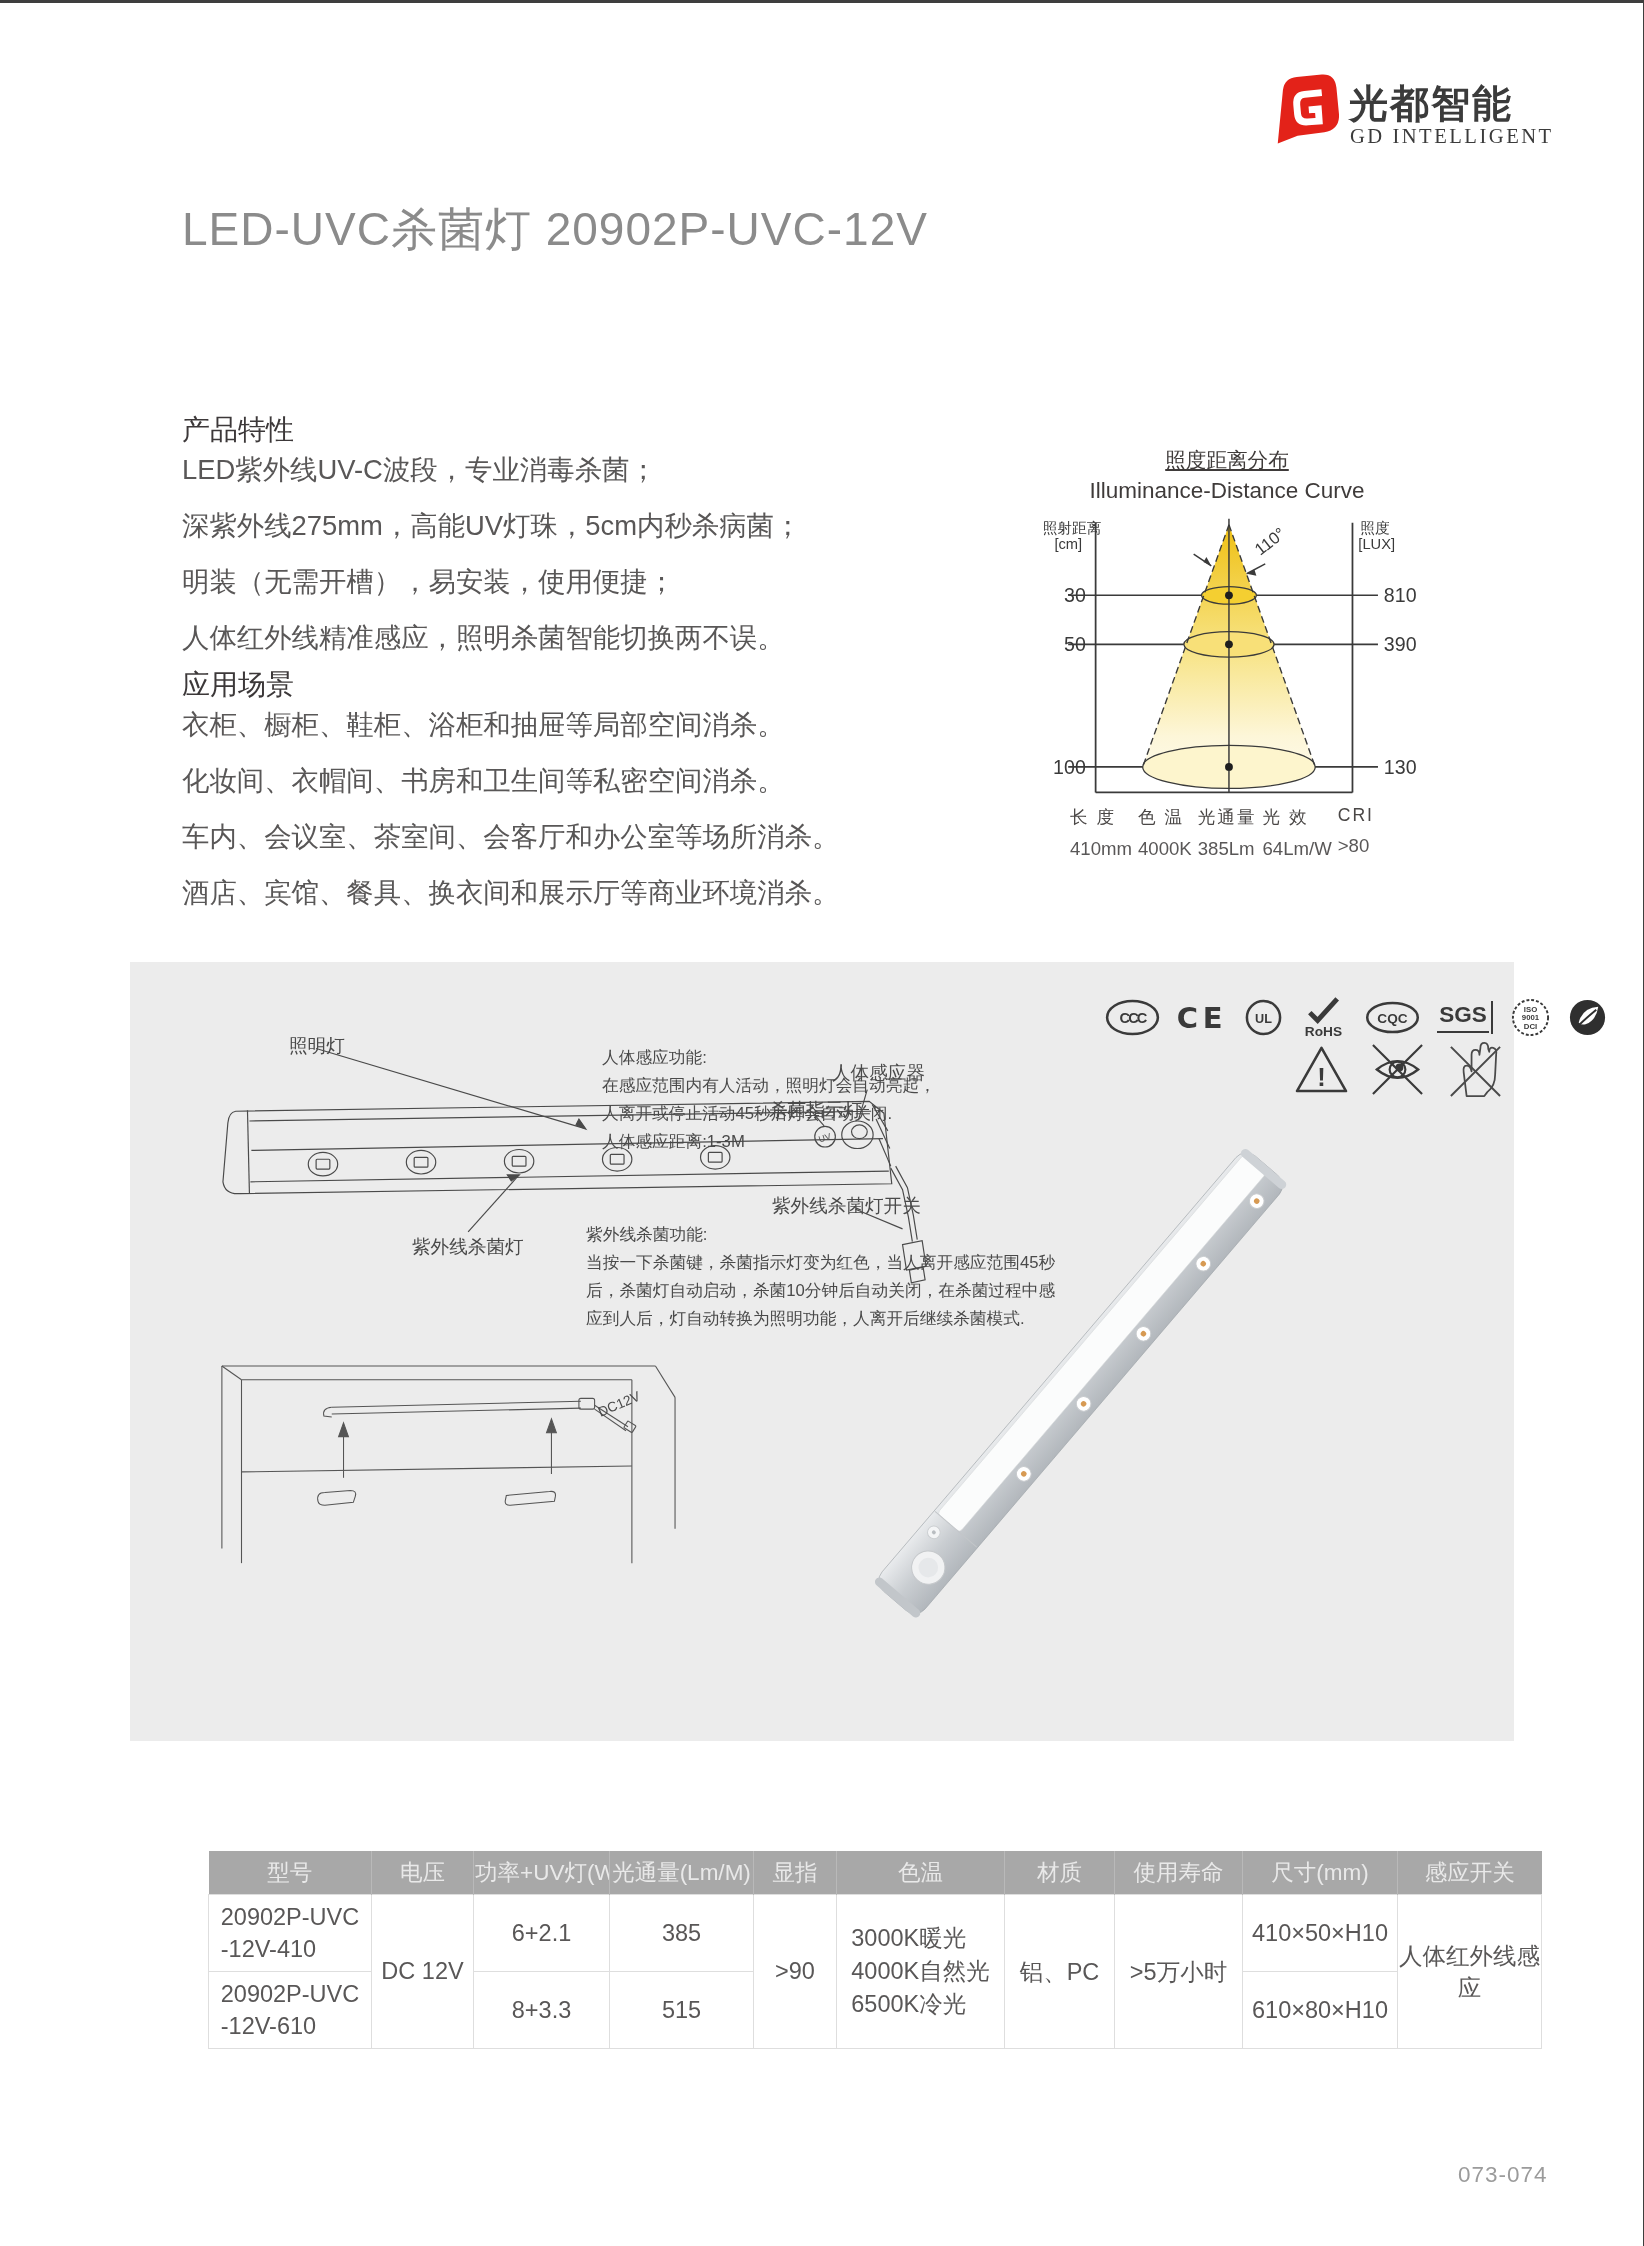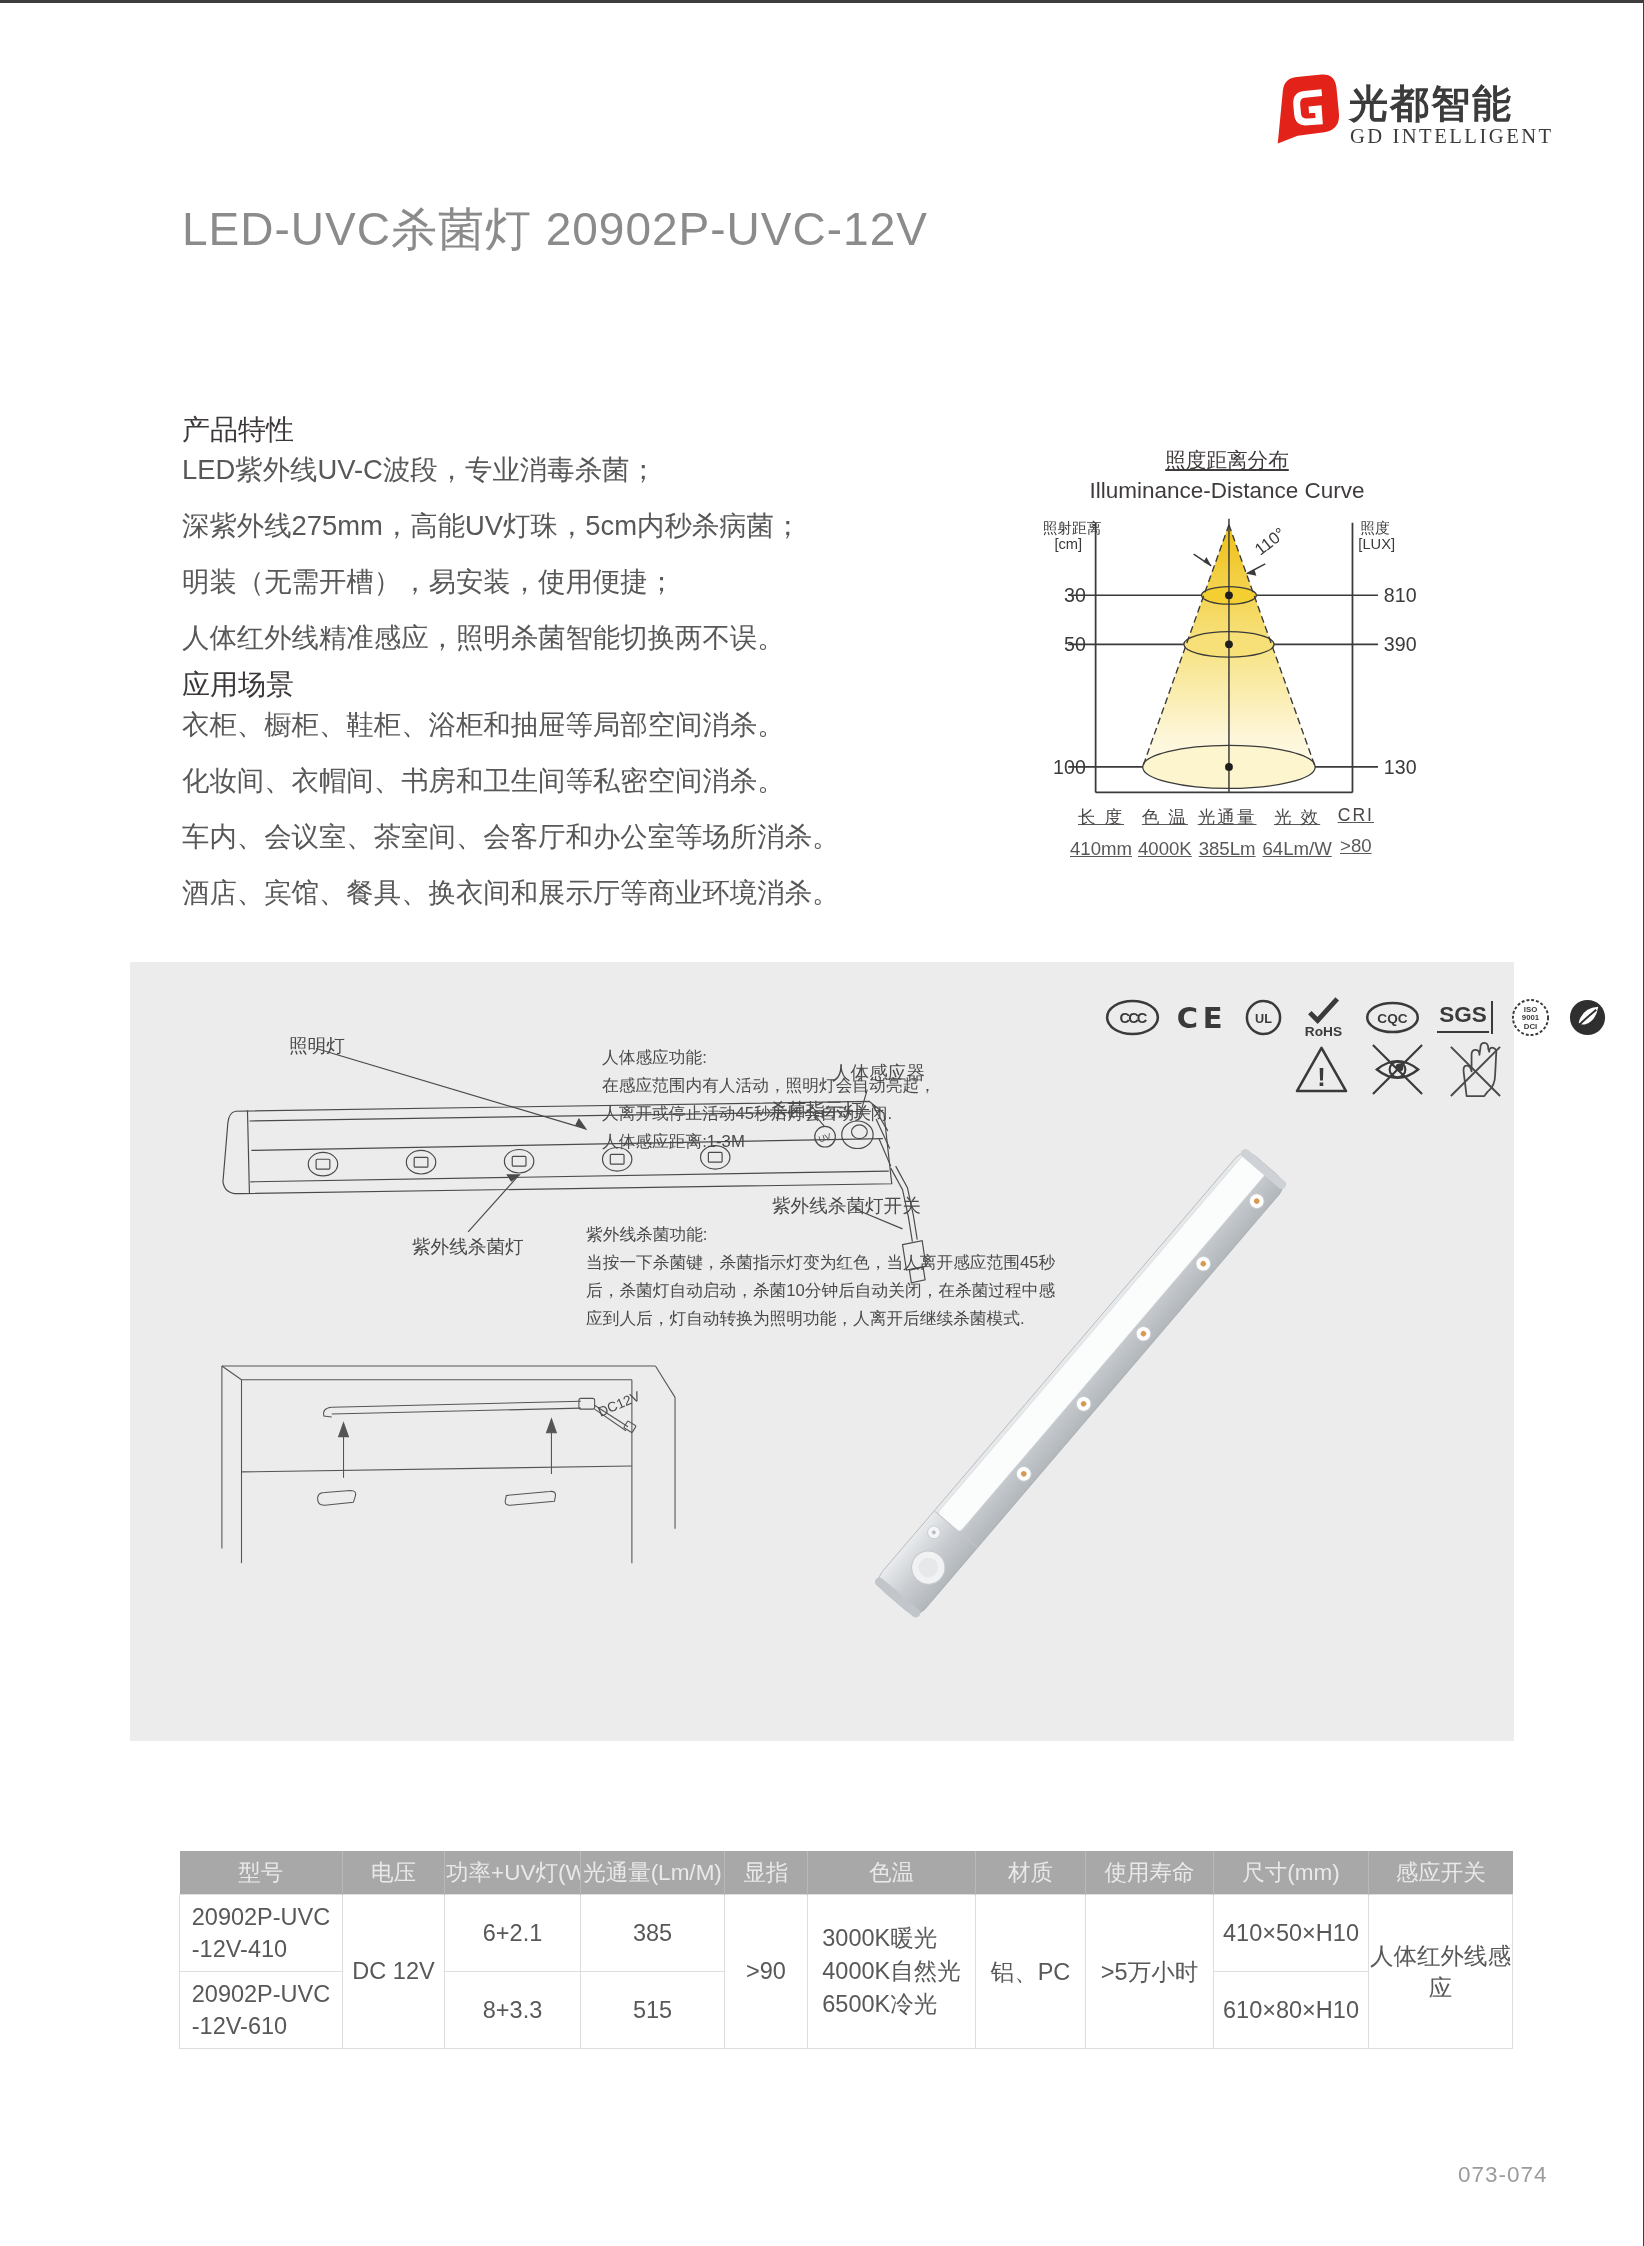--- a/index.html
+++ b/index.html
@@ -12,35 +12,35 @@
   .logo-en{font-size:20.6px;color:#3b3b3b;letter-spacing:2.5px;font-family:"Liberation Serif","DejaVu Serif",serif;}
   
   .page-title{font-size:46px;font-weight:400;color:#8b8b8b;letter-spacing:1px;white-space:nowrap;}
   
   .sec-head{font-size:28px;font-weight:400;color:#3c3839;}
   .sec-line{font-size:27.4px;color:#595757;line-height:56px;white-space:nowrap;}
   
   .chart-title-cn{font-size:20.6px;color:#3f3b3a;text-align:center;text-decoration:underline;}
   .chart-title-en{font-size:22.5px;color:#3f3b3a;text-align:center;margin-top:3.9px;}
   .stats{display:flex;justify-content:space-between;width:304px;}
-  .stat{text-align:center;text-decoration:underline;}
+  .stat{text-align:left;}
   .stat .k{font-size:17.6px;color:#4a4746;letter-spacing:2px;white-space:nowrap;}
   .stat .v{font-size:18.6px;color:#595757;margin-top:8.8px;white-space:nowrap;}
   
   .panel{width:1384px;height:779px;background:#ececec;}
   .d-label{font-size:18.6px;color:#4a4a4a;white-space:nowrap;}
   .d-note{font-size:16.7px;color:#4a4a4a;line-height:28px;white-space:nowrap;}
   .certs{display:flex;align-items:center;gap:16.7px;}
   .warns{display:flex;align-items:center;gap:19.6px;}
   .ce-text{font-size:29px;font-weight:700;color:#3a3a3a;letter-spacing:4.9px;font-family:"DejaVu Sans",sans-serif;}
   .sgs-wrap{display:flex;align-items:center;}
   .sgs-text{font-size:22.5px;font-weight:700;color:#3a3a3a;border-bottom:2px solid #3a3a3a;padding:0 2px 2.9px 2px;}
   .sgs-bar{width:2px;height:33px;background:#3a3a3a;margin-left:2px;}
   
-  table.spec{border-collapse:collapse;table-layout:fixed;width:1333px;}
+  table.spec{border-collapse:collapse;table-layout:fixed;width:1333px;margin-left:29px;}
   table.spec th{background:#a8a8a8;color:#e9e9e9;font-weight:400;font-size:22.5px;height:41px;
     border-left:1px solid #b9b9b9;white-space:nowrap;overflow:hidden;}
   table.spec th:first-child{border-left:none;}
   table.spec td{background:#fff;border:1px solid #dedede;font-size:23.5px;color:#595757;
     text-align:center;vertical-align:middle;height:74px;}
   .two-line{display:inline-block;text-align:left;line-height:32px;}
   .three-line{display:inline-block;text-align:left;line-height:33px;}
   .page-num{font-size:22.5px;color:#9b9b9b;letter-spacing:1px;}
   svg text{font-family:"Liberation Sans","DejaVu Sans",sans-serif;}
 </style>

